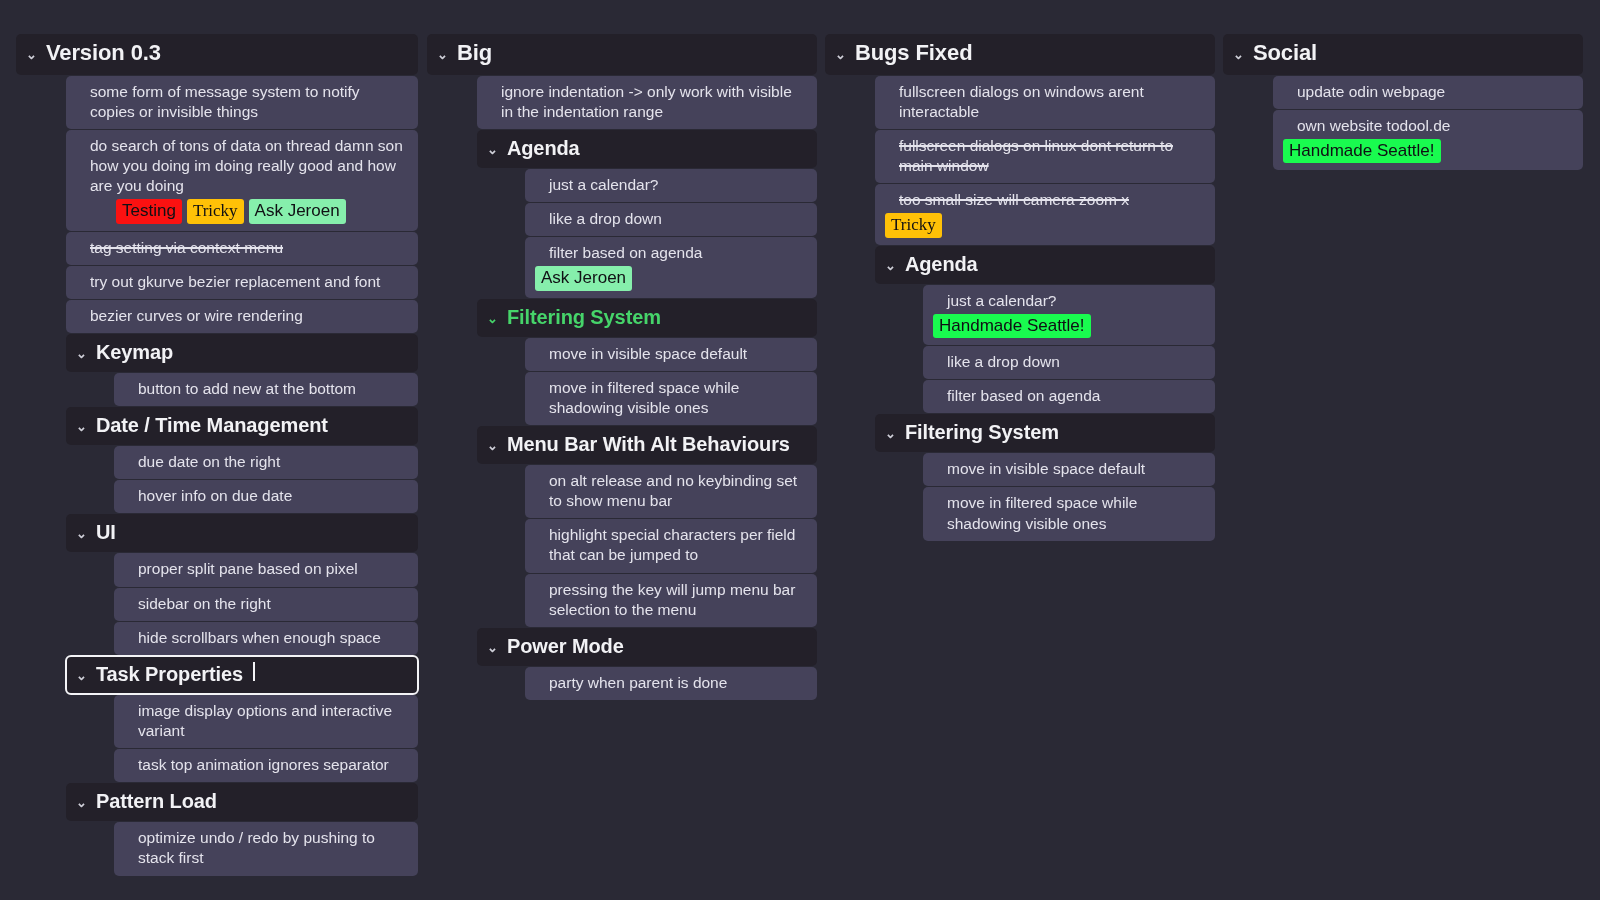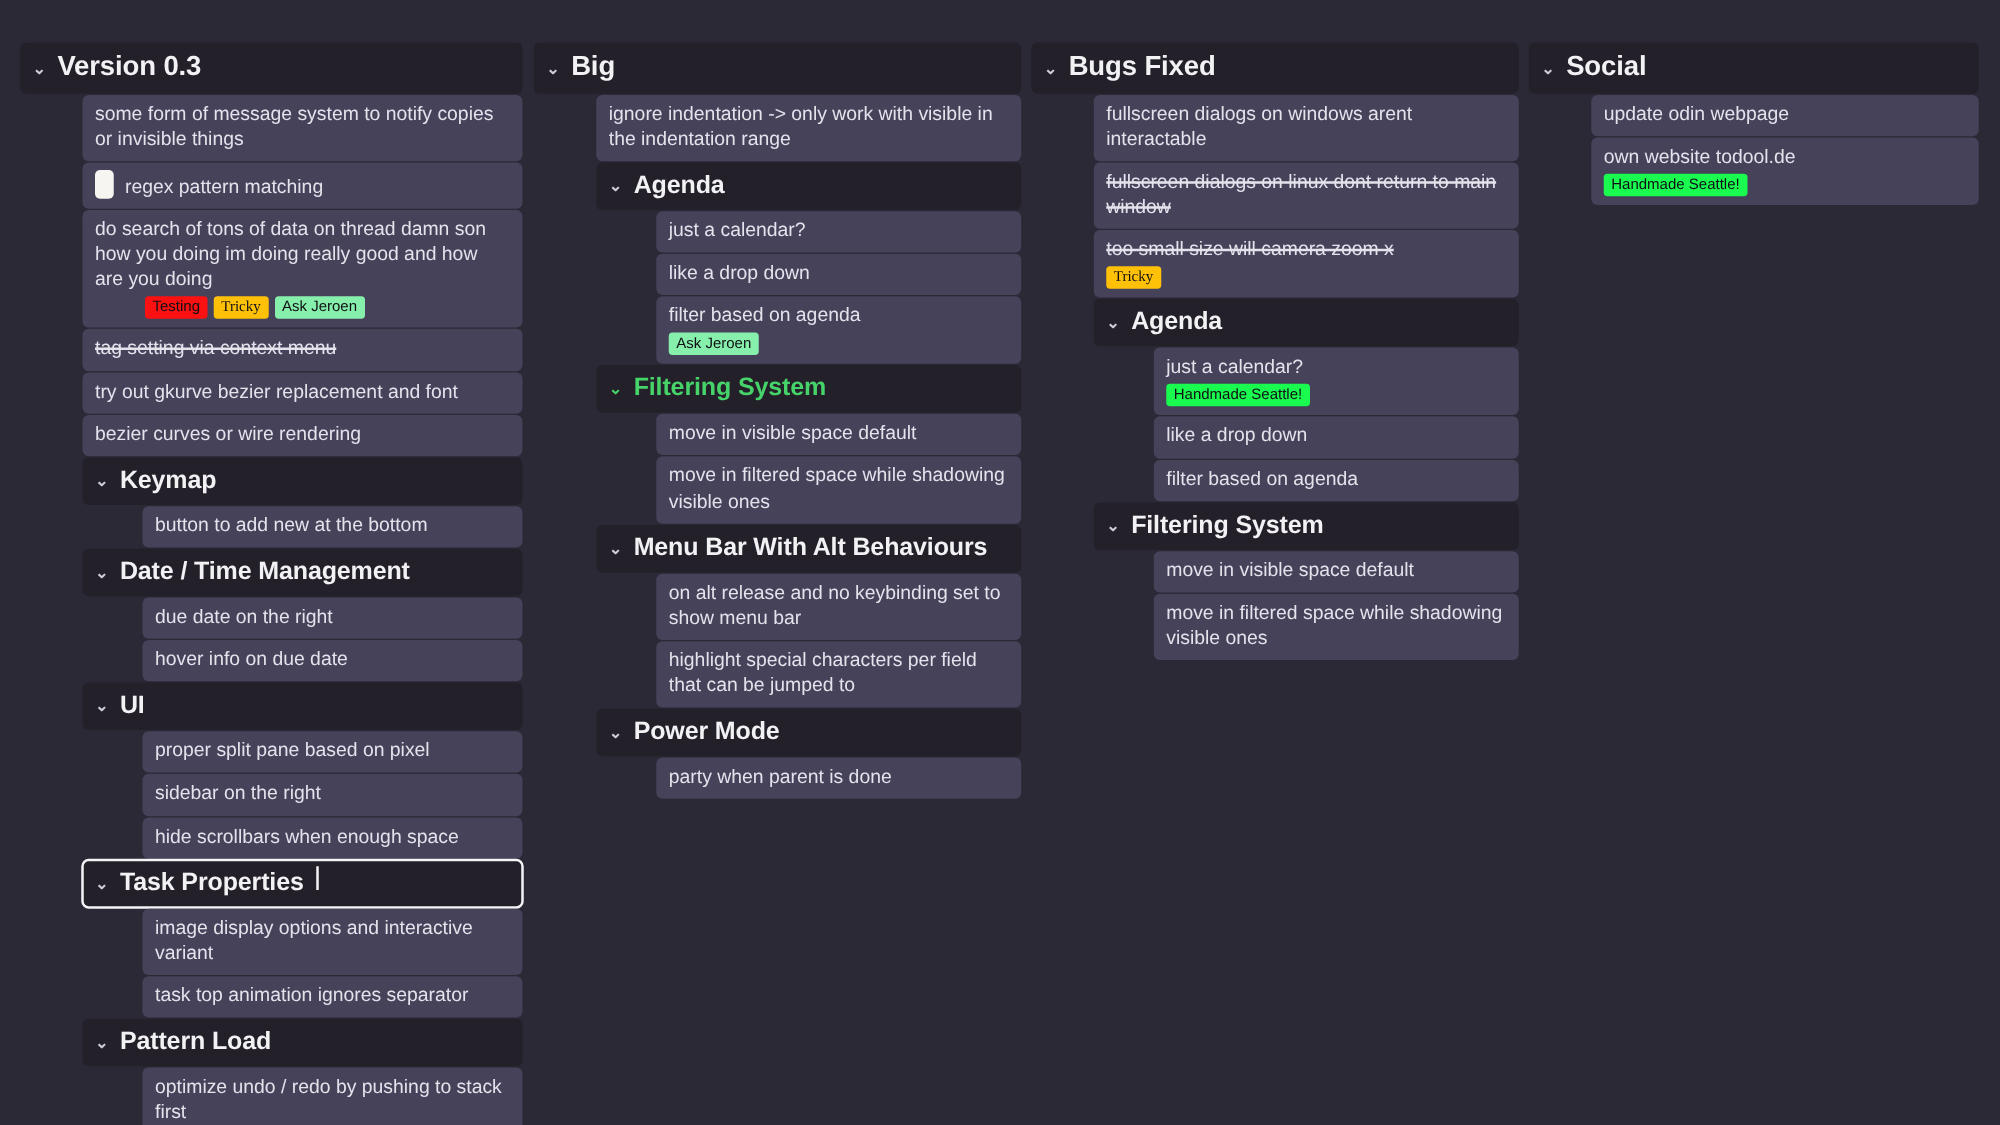--- a/index.html
+++ b/index.html
@@ -97,21 +97,21 @@
     height: 19px;
     background: #f4f4f7;
     vertical-align: -3px;
     margin-left: 1px;
   }
 
   
   .tags { margin-top: 3px; display: flex; flex-wrap: wrap; gap: 5px; }
   .tag {
     display: inline-block;
-    font-size: 12px;
+    font-size: 17px;
     line-height: 1.25;
     padding: 1px 6px 2px 6px;
     border-radius: 3px;
     color: #101014;
     font-weight: normal;
     white-space: nowrap;
   }
   .tag-red    { background: #fb1111; margin-left: 40px; }
   .tag-orange { background: #ffc107; font-family: Liberation Serif, serif; }
   .tag-green  { background: #86efac; }
@@ -121,38 +121,35 @@
   .imgchip {
     display: inline-block;
     width: 15px;
     height: 23px;
     border-radius: 4px;
     background: #f6f5f1;
     vertical-align: -5px;
     margin-right: 9px;
   }
 
-  .tline { display: block; }
+  .tline { display: block; margin-left: 14px; }
 </style>
 </head>
 <body>
 
 <div id="board">
     <div class="column col-0">
       <div class="row header h-l0 ind-0 c-default">
         <span class="chev">⌄</span>
         <span class="htext">Version 0.3</span>
       </div>
       <div class="row task ind-1 c-default">
         <span class="tline">some form of message system to notify copies or invisible things</span>
       </div>
       <div class="row task ind-1 c-default">
-        <span class="tline"><span class="imgchip"></span><span>regex pattern matching</span></span>
-      </div>
-      <div class="row task ind-1 c-default">
         <span class="tline">do search of tons of data on thread damn son how you doing im doing really good and how are you doing</span>
         <div class="tags">
           <span class="tag tag-red">Testing</span>
           <span class="tag tag-orange">Tricky</span>
           <span class="tag tag-green">Ask Jeroen</span>
         </div>
       </div>
       <div class="row task ind-1 c-red">
         <span class="tline done">tag setting via context menu</span>
       </div>
@@ -248,20 +245,23 @@
       <div class="row header h-l1 ind-1 c-default">
         <span class="chev">⌄</span>
         <span class="htext">Menu Bar With Alt Behaviours</span>
       </div>
       <div class="row task ind-3 c-default">
         <span class="tline">on alt release and no keybinding set to show menu bar</span>
       </div>
       <div class="row task ind-3 c-default">
         <span class="tline">highlight special characters per field that can be jumped to</span>
       </div>
+      <div class="row task ind-3 c-default">
+        <span class="tline">pressing the key will jump menu bar selection to the menu</span>
+      </div>
       <div class="row header h-l1 ind-1 c-default">
         <span class="chev">⌄</span>
         <span class="htext">Power Mode</span>
       </div>
       <div class="row task ind-3 c-default">
         <span class="tline">party when parent is done</span>
       </div>
     </div>
     <div class="column col-2">
       <div class="row header h-l0 ind-0 c-default">

